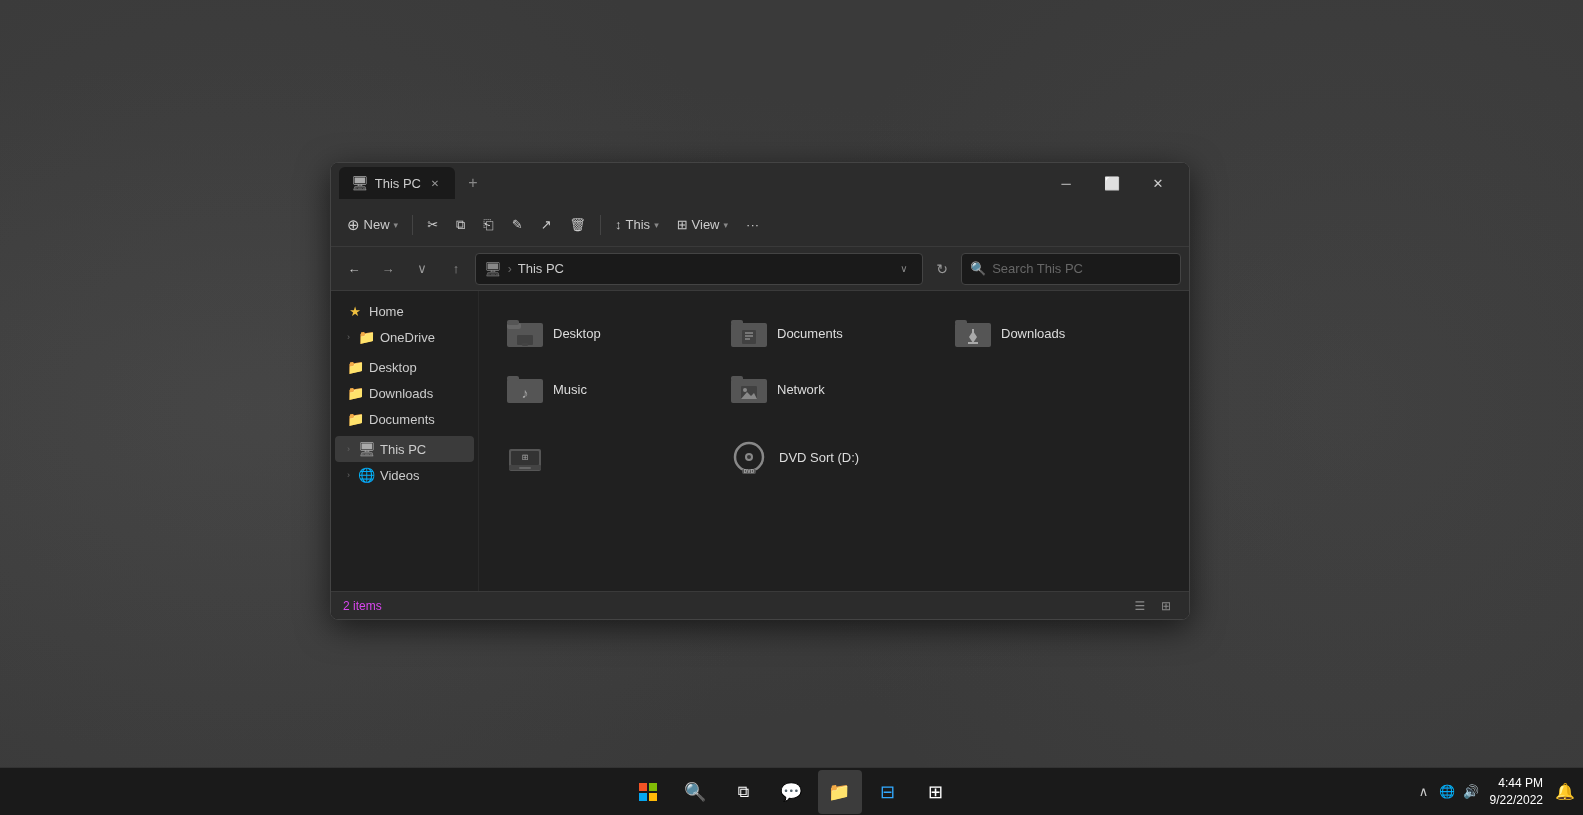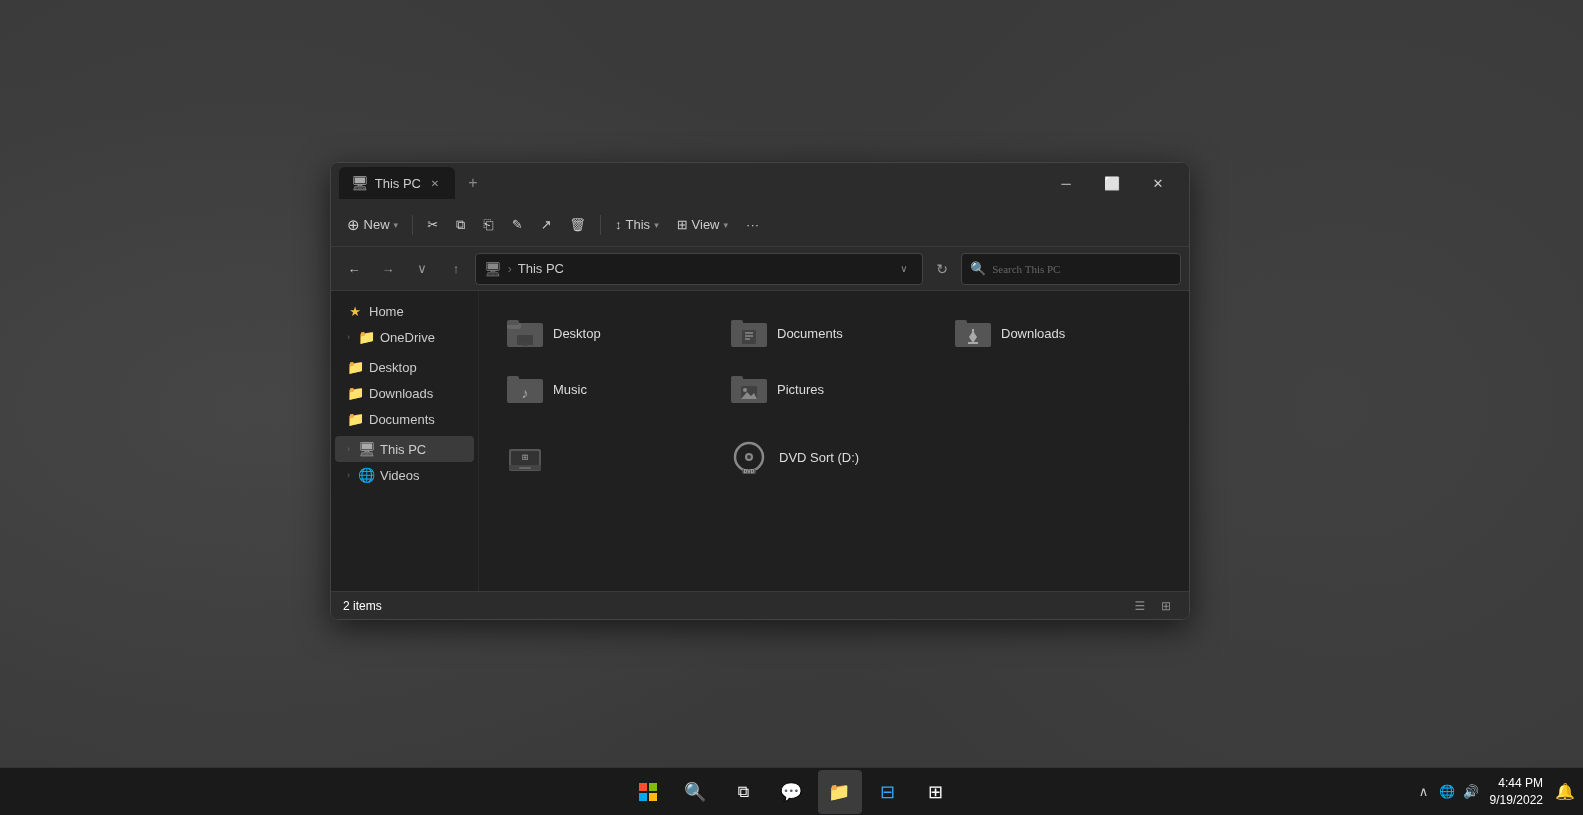--- a/index.html
+++ b/index.html
@@ -320,23 +320,23 @@
       padding: 0 8px;
       gap: 6px;
       color: #888;
       font-size: 13px;
     }
     .search-box input {
       background: none;
       border: none;
       outline: none;
       color: #a16207;
-      font-size: 11px;
+      font-size: 13px;
       flex: 1;
-      font-family: Liberation Serif, serif;
+      font-family: Liberation Sans, sans-serif;
     }
     .search-box input::placeholder { color: #666; }
 
     
     .content {
       display: flex;
       flex: 1;
       overflow: hidden;
     }
 
@@ -470,21 +470,21 @@
       background: #2c2c2c;
       display: flex;
       align-items: center;
       justify-content: space-between;
       padding: 0 12px;
       border-top: 1px solid #3a3a3a;
       flex-shrink: 0;
     }
     .statusbar-text {
       font-size: 12px;
-      color: #ffffff;
+      color: #d946ef;
       text-align: right;
     }
     .statusbar-right {
       display: flex;
       gap: 4px;
     }
     .view-toggle {
       width: 22px;
       height: 22px;
       display: flex;
@@ -682,21 +682,21 @@
         <div class="file-item">
           <div class="file-icon">
             <svg class="icon-svg" viewBox="0 0 36 32">
               <rect x="0" y="6" width="36" height="24" rx="2" fill="#555"></rect>
               <rect x="0" y="3" width="12" height="5" rx="2" fill="#555"></rect>
               <rect x="10" y="13" width="16" height="13" rx="1" fill="#333" opacity="0.6"></rect>
               <circle cx="14" cy="17" r="2" fill="#888"></circle>
               <polygon points="10,26 16,19 20,23 23,20 26,26" fill="#888"></polygon>
             </svg>
           </div>
-          <span class="file-name">Pictures</span>
+          <span class="file-name">Network</span>
         </div>
 
 
       </div>
 
       <div class="drive-grid">
 
         <div class="drive-item">
           <div class="drive-icon">
             <svg width="40" height="40" viewBox="0 0 40 40">
@@ -781,17 +781,17 @@
   </div>
 
   <div class="taskbar-right">
     <div class="sys-tray">
       <div class="sys-tray-icon">∧</div>
       <div class="sys-tray-icon">🌐</div>
       <div class="sys-tray-icon">🔊</div>
     </div>
     <div class="taskbar-clock">
       <span>4:44 PM</span>
-      <span>9/19/2022</span>
+      <span>9/22/2022</span>
     </div>
     <div class="sys-tray-icon" style="font-size:16px;">🔔</div>
   </div>
 </div>
 
 </body></html>

